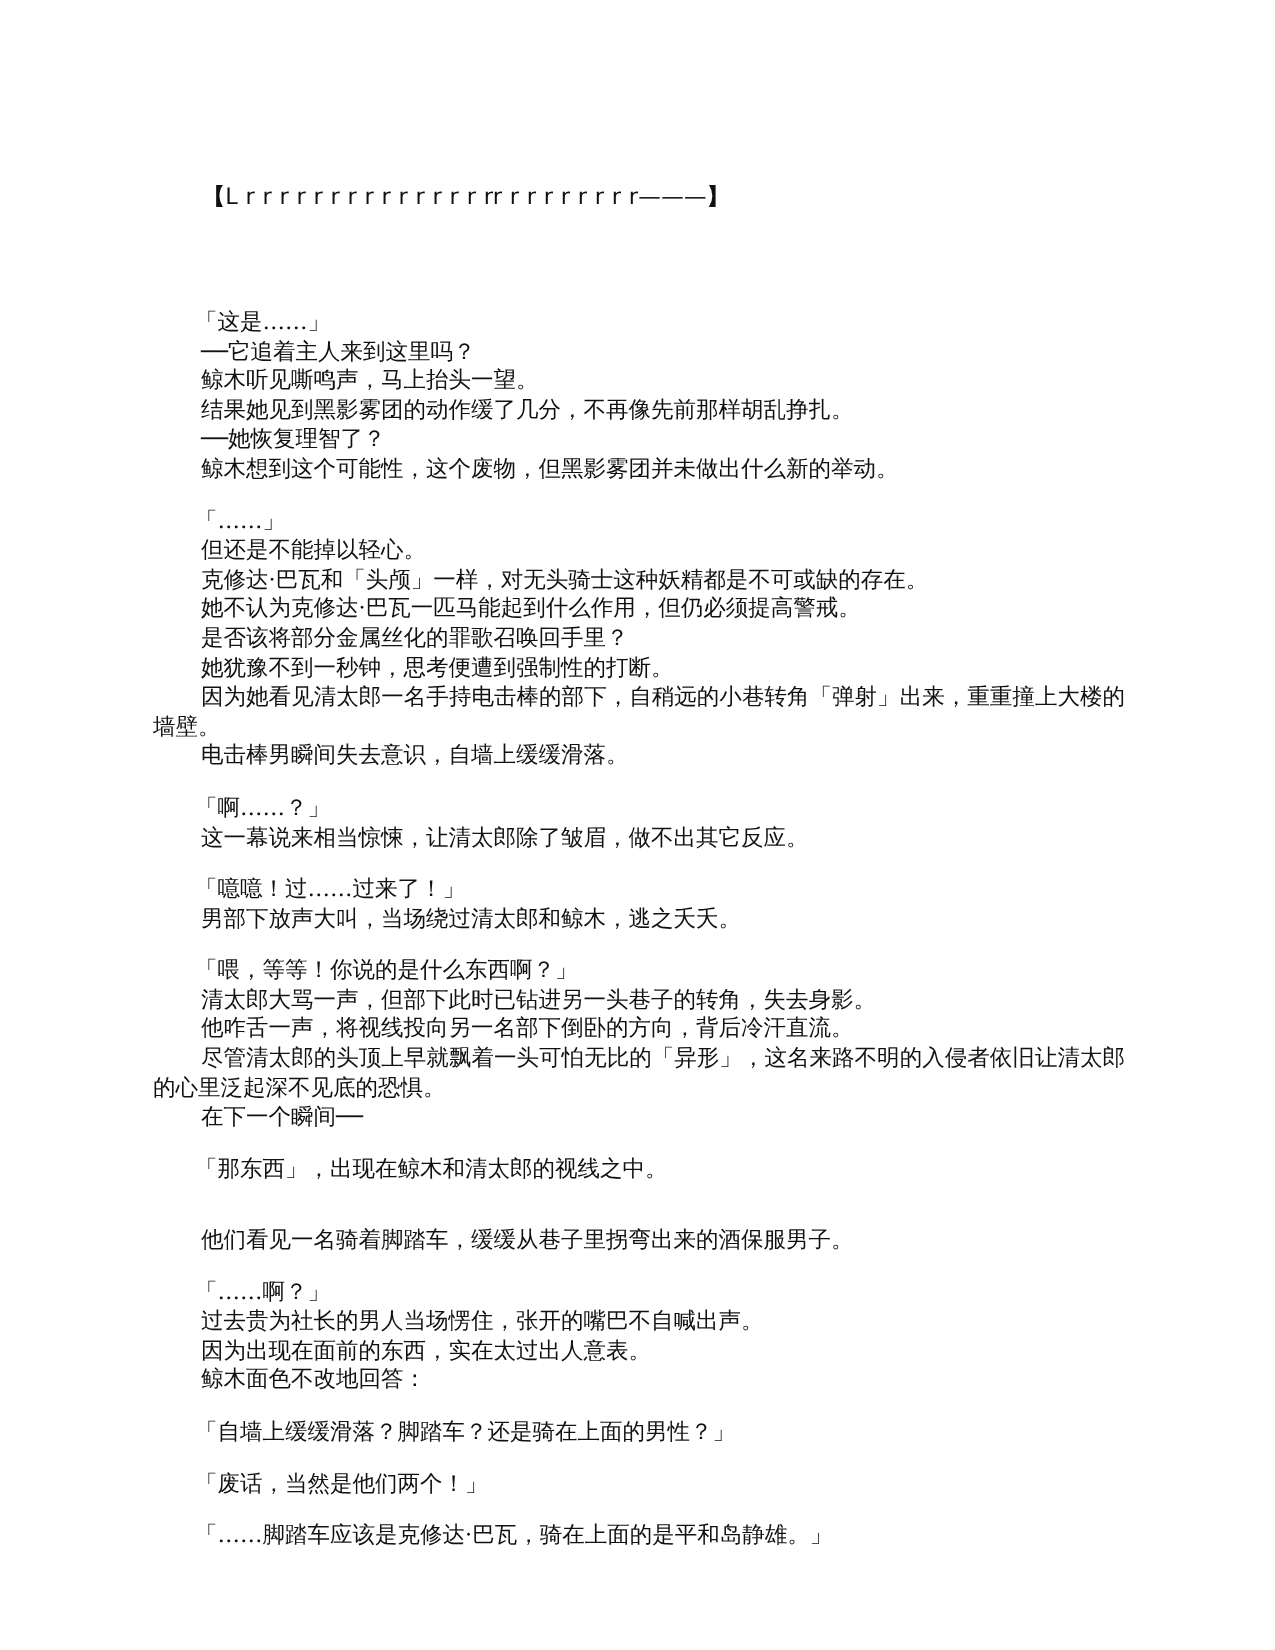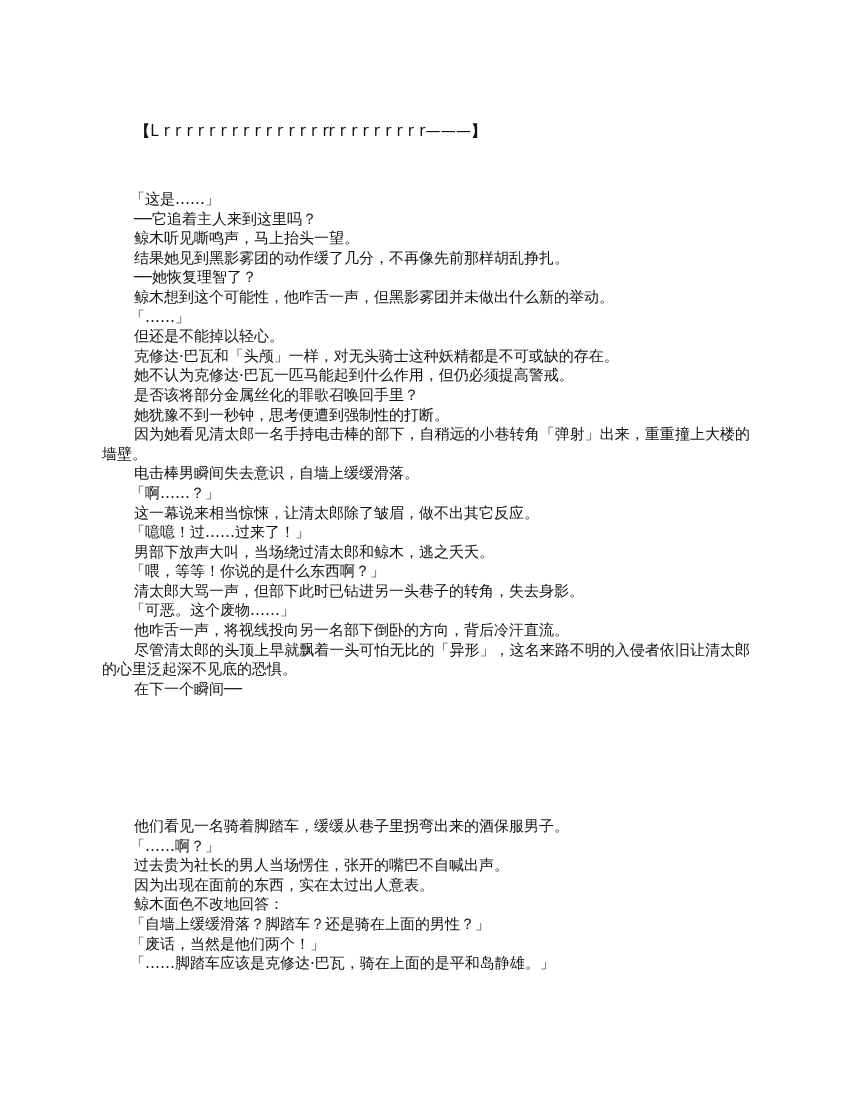--- a/index.html
+++ b/index.html
@@ -46,56 +46,57 @@
     .para {
       font-size: 15px;
       line-height: 19.6px;
       text-indent: 32px;
       margin: 0;
       text-align: justify;
       word-break: break-all;
     }
     .para.quote {
       text-indent: 28px;
+      margin-top: 15px;
     }
   </style>
 </head>
 <body>
 
 <div class="page">
 
   <div class="heading">
     <span class="br">【</span><span>L r r r r r r r r r r r r r r rr r r r r r r r r———</span><span class="br">】</span>
   </div>
 
   <div class="section section-1">
     <p class="para quote">「这是……」</p>
     <p class="para">──它追着主人来到这里吗？</p>
     <p class="para">鲸木听见嘶鸣声，马上抬头一望。</p>
     <p class="para">结果她见到黑影雾团的动作缓了几分，不再像先前那样胡乱挣扎。</p>
     <p class="para">──她恢复理智了？</p>
-    <p class="para">鲸木想到这个可能性，他咋舌一声，但黑影雾团并未做出什么新的举动。</p>
+    <p class="para">鲸木想到这个可能性，这个废物，但黑影雾团并未做出什么新的举动。</p>
     <p class="para quote">「……」</p>
     <p class="para">但还是不能掉以轻心。</p>
     <p class="para">克修达·巴瓦和「头颅」一样，对无头骑士这种妖精都是不可或缺的存在。</p>
     <p class="para">她不认为克修达·巴瓦一匹马能起到什么作用，但仍必须提高警戒。</p>
     <p class="para">是否该将部分金属丝化的罪歌召唤回手里？</p>
     <p class="para">她犹豫不到一秒钟，思考便遭到强制性的打断。</p>
     <p class="para">因为她看见清太郎一名手持电击棒的部下，自稍远的小巷转角「弹射」出来，重重撞上大楼的墙壁。</p>
     <p class="para">电击棒男瞬间失去意识，自墙上缓缓滑落。</p>
     <p class="para quote">「啊……？」</p>
     <p class="para">这一幕说来相当惊悚，让清太郎除了皱眉，做不出其它反应。</p>
     <p class="para quote">「噫噫！过……过来了！」</p>
     <p class="para">男部下放声大叫，当场绕过清太郎和鲸木，逃之夭夭。</p>
     <p class="para quote">「喂，等等！你说的是什么东西啊？」</p>
     <p class="para">清太郎大骂一声，但部下此时已钻进另一头巷子的转角，失去身影。</p>
-    <p class="para quote">「可恶。这个废物……」</p>
     <p class="para">他咋舌一声，将视线投向另一名部下倒卧的方向，背后冷汗直流。</p>
     <p class="para">尽管清太郎的头顶上早就飘着一头可怕无比的「异形」，这名来路不明的入侵者依旧让清太郎的心里泛起深不见底的恐惧。</p>
     <p class="para">在下一个瞬间──</p>
+    <p class="para quote">「那东西」，出现在鲸木和清太郎的视线之中。</p>
   </div>
 
   <div class="section section-2">
     <p class="para">他们看见一名骑着脚踏车，缓缓从巷子里拐弯出来的酒保服男子。</p>
     <p class="para quote">「……啊？」</p>
     <p class="para">过去贵为社长的男人当场愣住，张开的嘴巴不自喊出声。</p>
     <p class="para">因为出现在面前的东西，实在太过出人意表。</p>
     <p class="para">鲸木面色不改地回答：</p>
     <p class="para quote">「自墙上缓缓滑落？脚踏车？还是骑在上面的男性？」</p>
     <p class="para quote">「废话，当然是他们两个！」</p>

